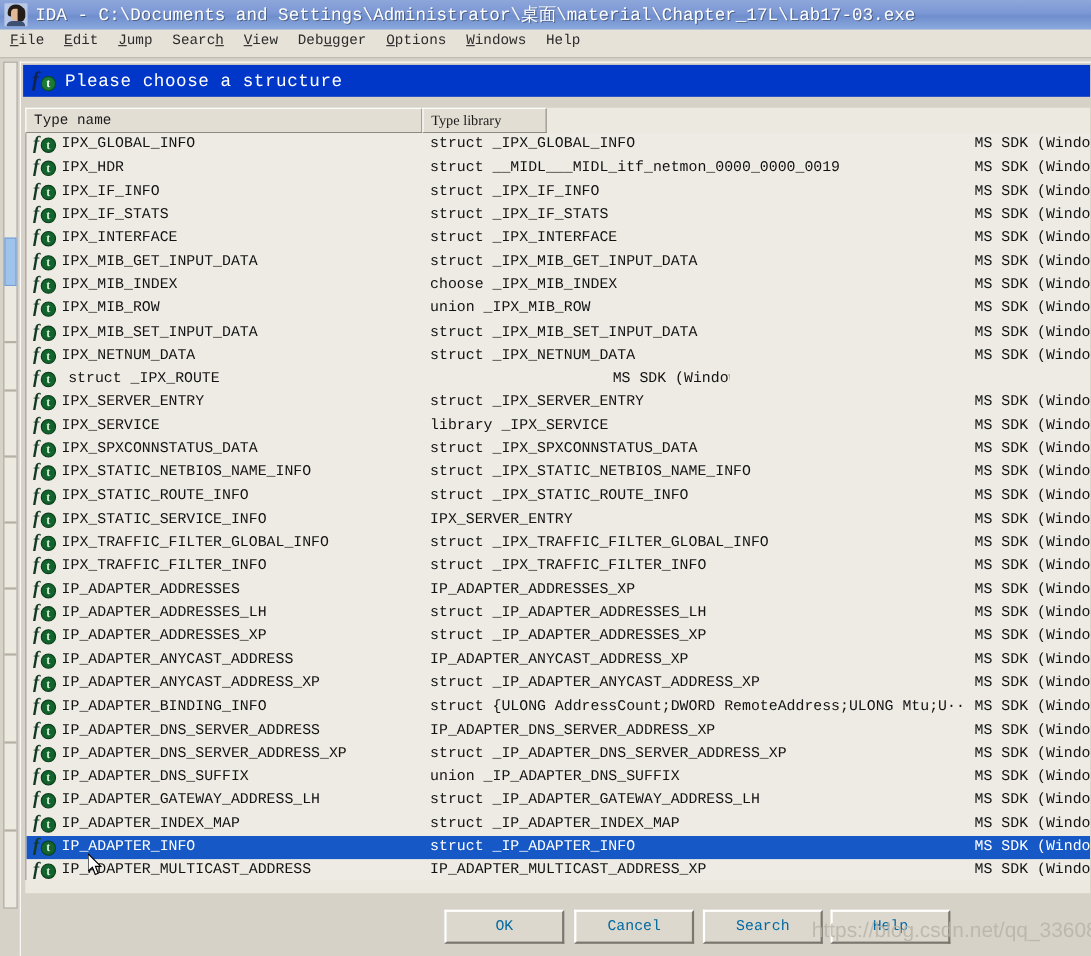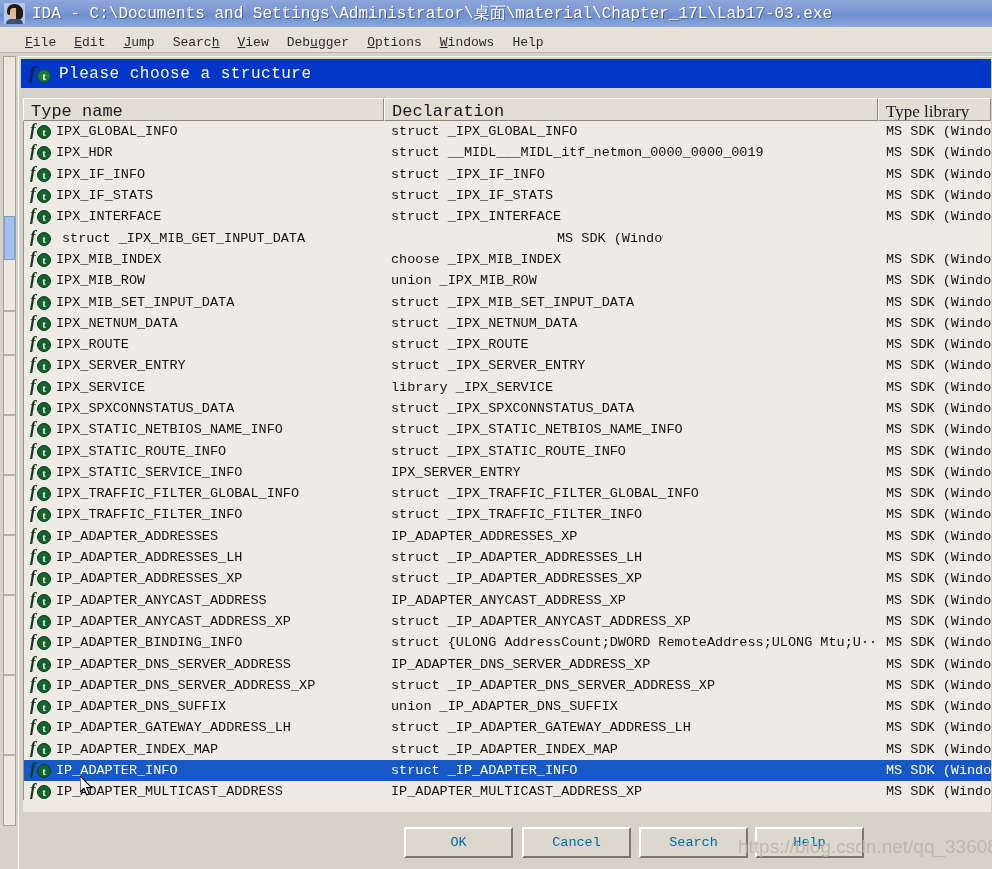--- a/index.html
+++ b/index.html
@@ -68,22 +68,22 @@
     text-shadow: 1px 1px 0 rgba(0,0,0,0.35);
   }
 
   
   .menubar {
     position: absolute; left: 0; top: 27px;
     width: 992px; height: 26px;
     background: #e7e2d8;
     border-bottom: 1px solid #b9b4a9;
     box-sizing: border-box;
-    display: flex; align-items: flex-end;
-    padding-left: 16px;
+    display: flex; align-items: flex-start;
+    padding-left: 0;
   }
   .menu-item {
     font-size: 13px;
     color: #2b2b2b;
     padding: 2px 9px 2px 9px;
     white-space: nowrap;
     cursor: default;
     font-family: "Liberation Mono", "DejaVu Sans Mono", monospace;
   }
   .menu-item .u { text-decoration: underline; }
@@ -183,21 +183,21 @@
     width: 968px; height: 23px;
     display: flex;
     box-sizing: border-box;
   }
   .colhead {
     background: #e2ded4;
     border: 1px solid #ffffff;
     border-right-color: #8e8a82;
     border-bottom-color: #8e8a82;
     box-sizing: border-box;
-    font-size: 17px;
+    font-size: 13px;
     color: #1a1a1a;
     padding: 3px 0 0 7px;
     white-space: nowrap;
     overflow: hidden;
     font-family: "Liberation Mono", "DejaVu Sans Mono", monospace;
   }
   .colhead.c1 { width: 361px; }
   .colhead.c2 { width: 494px; }
   .colhead.c3 { width: 113px; font-family: Liberation Serif, serif; }
 
@@ -416,21 +416,20 @@
         <div class="f">f</div>
         <div class="t">t</div>
       </div>
       <div class="dlg-title">Please choose a structure</div>
     </div>
 
     <div class="listwrap">
 
       <div class="colheaders">
         <div class="colhead c1">Type name</div>
-        <div class="colhead c2">Declaration</div>
         <div class="colhead c3">Type library</div>
       </div>
 
       <div class="vsep s1"></div>
       <div class="vsep s2"></div>
 
       <div class="rows" id="rows-container">
           <div class="row">
             <div class="tico">
               <div class="f">f</div>
@@ -474,20 +473,21 @@
             </div>
             <div class="cell-name">IPX_INTERFACE</div>
             <div class="cell-decl">struct _IPX_INTERFACE</div>
             <div class="cell-lib">MS SDK (Windows</div>
           </div>
           <div class="row">
             <div class="tico">
               <div class="f">f</div>
               <div class="t">t</div>
             </div>
+            <div class="cell-name">IPX_MIB_GET_INPUT_DATA</div>
             <div class="cell-decl">struct _IPX_MIB_GET_INPUT_DATA</div>
             <div class="cell-lib">MS SDK (Windows</div>
           </div>
           <div class="row">
             <div class="tico">
               <div class="f">f</div>
               <div class="t">t</div>
             </div>
             <div class="cell-name">IPX_MIB_INDEX</div>
             <div class="cell-decl">choose _IPX_MIB_INDEX</div>
@@ -518,21 +518,20 @@
             </div>
             <div class="cell-name">IPX_NETNUM_DATA</div>
             <div class="cell-decl">struct _IPX_NETNUM_DATA</div>
             <div class="cell-lib">MS SDK (Windows</div>
           </div>
           <div class="row">
             <div class="tico">
               <div class="f">f</div>
               <div class="t">t</div>
             </div>
-            <div class="cell-name">IPX_ROUTE</div>
             <div class="cell-decl">struct _IPX_ROUTE</div>
             <div class="cell-lib">MS SDK (Windows</div>
           </div>
           <div class="row">
             <div class="tico">
               <div class="f">f</div>
               <div class="t">t</div>
             </div>
             <div class="cell-name">IPX_SERVER_ENTRY</div>
             <div class="cell-decl">struct _IPX_SERVER_ENTRY</div>

